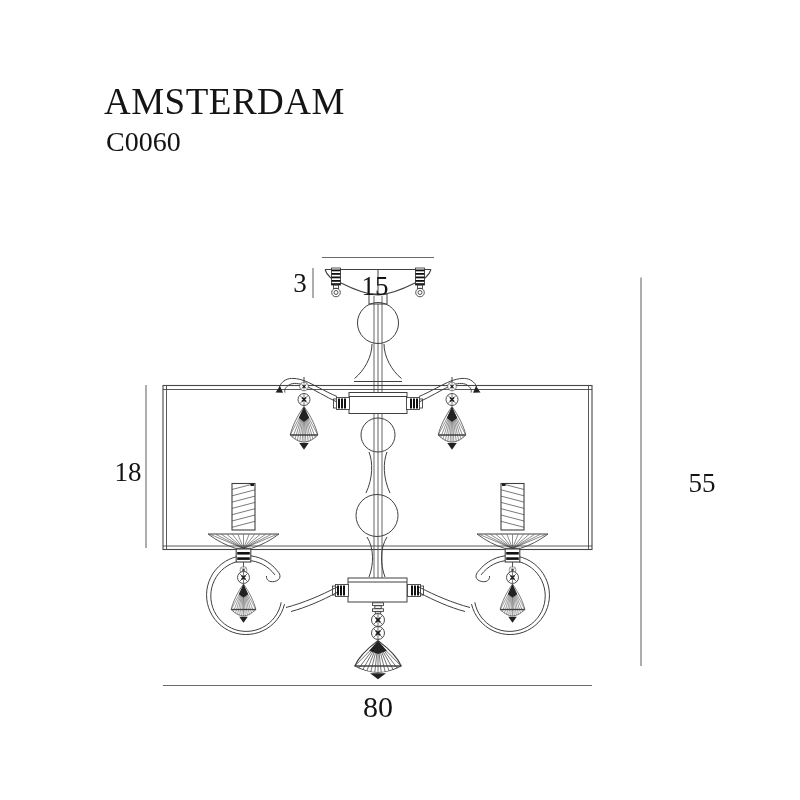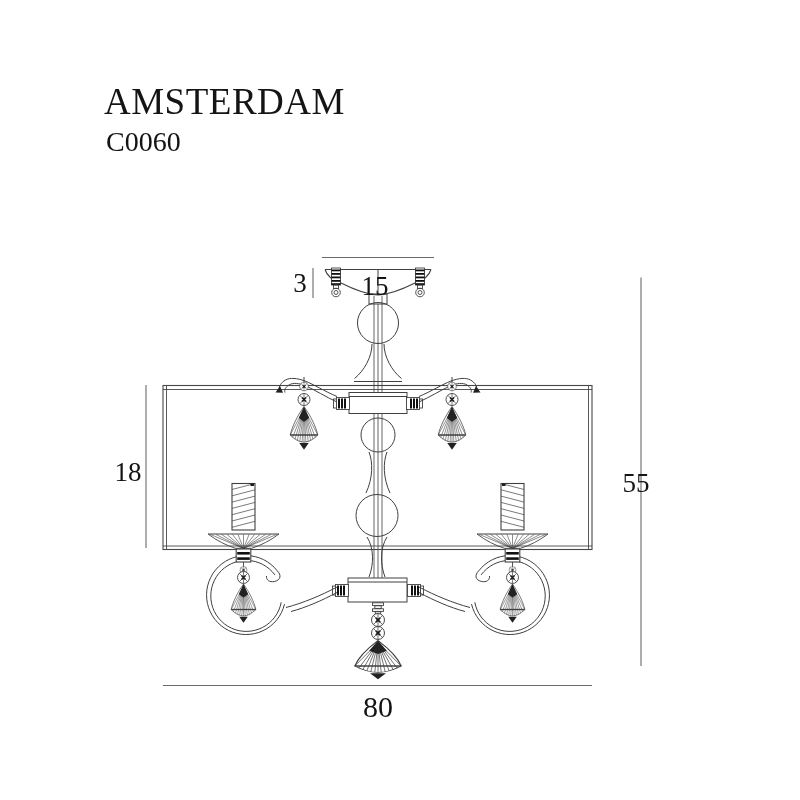--- a/index.html
+++ b/index.html
@@ -6,21 +6,21 @@
   .page{position:relative;width:788px;height:800px;background:#ffffff;overflow:hidden;
         font-family:"Liberation Serif","DejaVu Serif",serif;color:#141414;}
   .abs{position:absolute;}
   .title-name{left:104px;top:80px;font-size:37px;letter-spacing:0.5px;white-space:nowrap;}
   .title-code{left:106px;top:126px;font-size:28px;white-space:nowrap;}
   .title-spec{left:111px;top:156px;font-size:28px;white-space:nowrap;}
   .dim{transform:translate(-50%,-50%);font-size:27px;white-space:nowrap;}
   .dim-15{left:375px;top:246px;margin-top:40px;}
   .dim-3{left:300px;top:283px;}
   .dim-22{left:128px;top:472px;}
-  .dim-55{left:636px;top:483px;}
+  .dim-55{left:702px;top:483px;}
   .dim-60{left:378px;top:707px;font-size:30px;}
   svg{position:absolute;left:0;top:0;}
 </style>
 </head>
 <body>
 
 <div class="page">
 
   <div class="abs title-name">AMSTERDAM</div>
   <div class="abs title-code">C0060</div>

